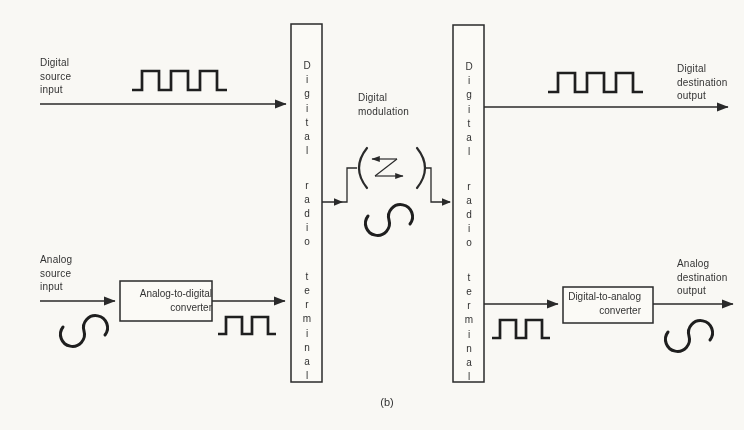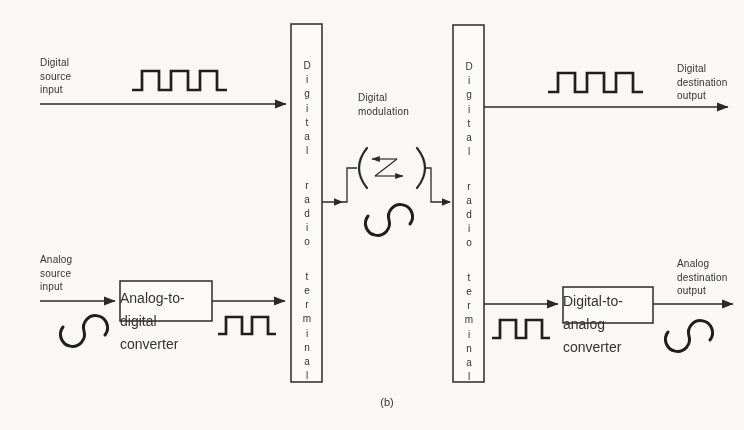--- a/index.html
+++ b/index.html
@@ -1,20 +1,20 @@
 <!DOCTYPE html>
 <html><head>
 <meta charset="utf-8">
 <style>
   html,body{margin:0;padding:0;background:#f9f8f4;}
   .stage{position:relative;width:744px;height:430px;background:#f9f8f4;overflow:hidden;
          font-family:"Liberation Sans",sans-serif;color:#333;}
   .stage svg{position:absolute;left:0;top:0;}
   .lbl{position:absolute;white-space:pre-line;font-size:10px;line-height:13.5px;letter-spacing:.2px;}
-  .boxlbl{position:absolute;white-space:pre-line;font-size:14px;line-height:23px;text-align:left;}
+  .boxlbl{position:absolute;white-space:pre-line;font-size:10px;line-height:14px;text-align:right;}
   .vwrap{position:absolute;display:flex;justify-content:center;}
   .vtext{writing-mode:vertical-lr;text-orientation:upright;font-size:10px;line-height:1;
          letter-spacing:3.2px;word-spacing:6px;color:#333;}
   .caption{position:absolute;font-size:11px;text-align:center;}
   .ln{stroke:#2a2a2a;stroke-width:1.3;fill:none;}
   .bx{stroke:#2a2a2a;stroke-width:1.5;fill:#fbfaf6;}
   .wave{stroke:#1f1f1f;stroke-width:2.7;fill:none;stroke-linejoin:miter;}
   .sq{stroke:#1f1f1f;stroke-width:3;fill:none;stroke-linecap:round;}
   .dish{stroke:#2a2a2a;stroke-width:2.2;fill:none;stroke-linecap:round;}
   .zz{stroke:#2a2a2a;stroke-width:1.2;fill:none;}

